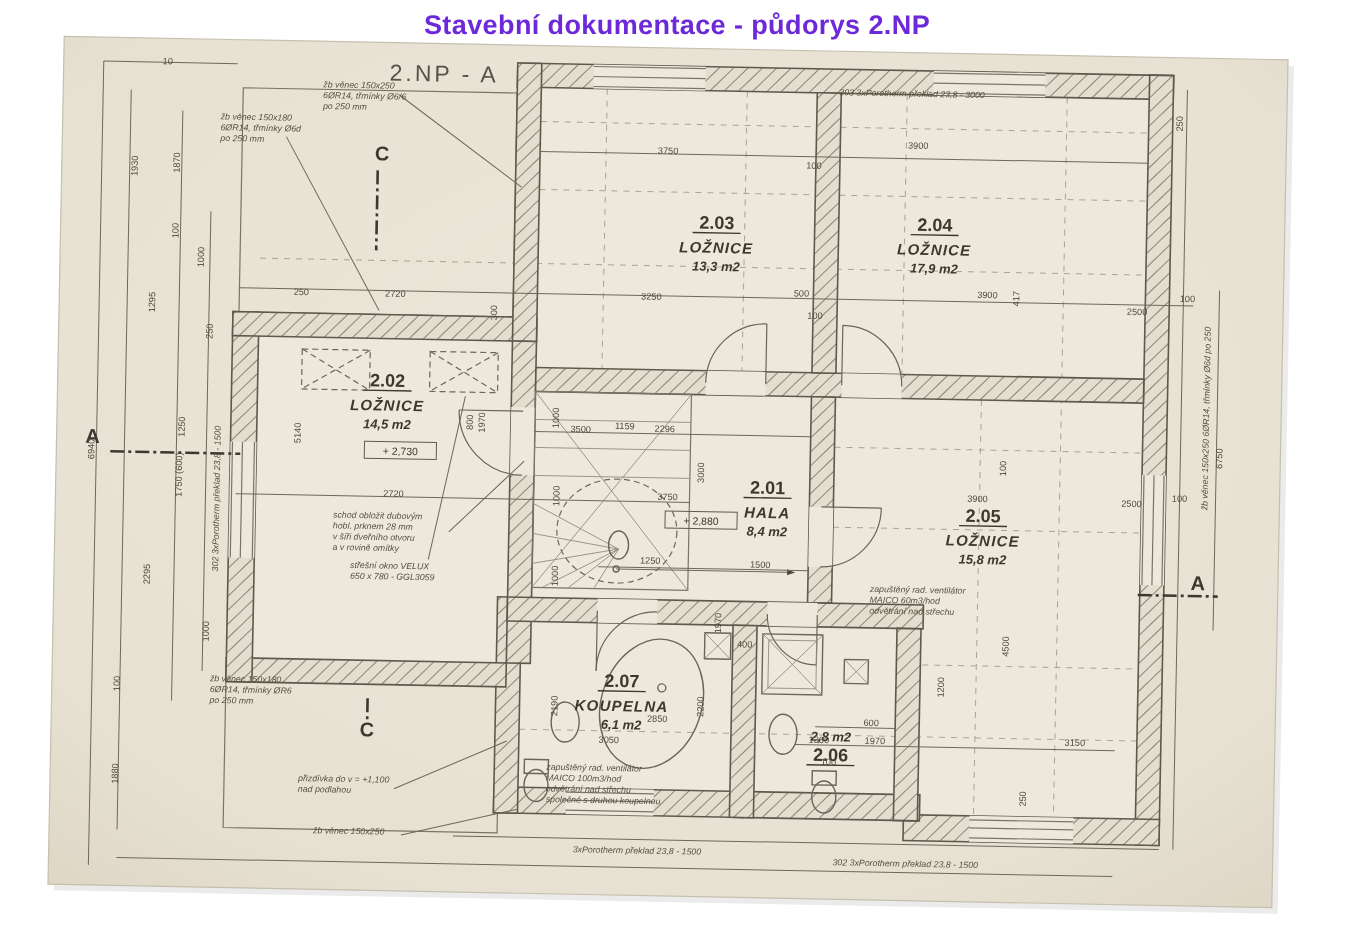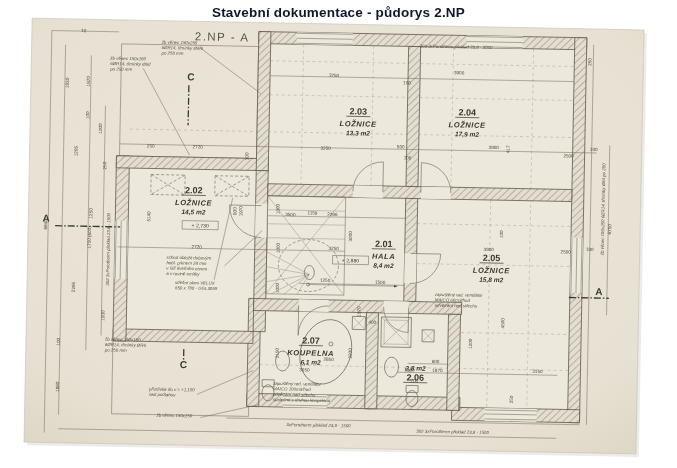--- a/index.html
+++ b/index.html
@@ -1,19 +1,19 @@
 <!DOCTYPE html>
 <html><head>
 <meta charset="utf-8">
 <style>
   html,body{margin:0;padding:0;background:#ffffff;width:677px;height:468px;overflow:hidden;
     font-family:"Liberation Sans",sans-serif;}
   .page{position:relative;width:677px;height:468px;background:#fff;}
   .title{position:absolute;top:5px;left:0;width:677px;text-align:center;
-    font-size:13.5px;font-weight:700;color:#0f172a;letter-spacing:.2px;}
+    font-size:13.5px;font-weight:700;color:#6d28d9;letter-spacing:.2px;}
   svg{position:absolute;top:0;left:0;}
   .wall{fill:url(#hatch);stroke:#5f594d;stroke-width:.8;}
   .roomfill{fill:#ede8dc;stroke:none;}
   .thin{stroke:#7a7466;stroke-width:.6;fill:none;}
   .vthin{stroke:#938c7c;stroke-width:.45;fill:none;}
   .axis{stroke:#a39c8b;stroke-width:.45;fill:none;stroke-dasharray:3 3;}
   .dimline{stroke:#6e685a;stroke-width:.5;fill:none;}
   .ldr{stroke:#6e6758;stroke-width:.5;fill:none;}
   .fix{stroke:#6a645a;stroke-width:.7;fill:none;}
   .door{stroke:#6a645a;stroke-width:.6;fill:none;}

